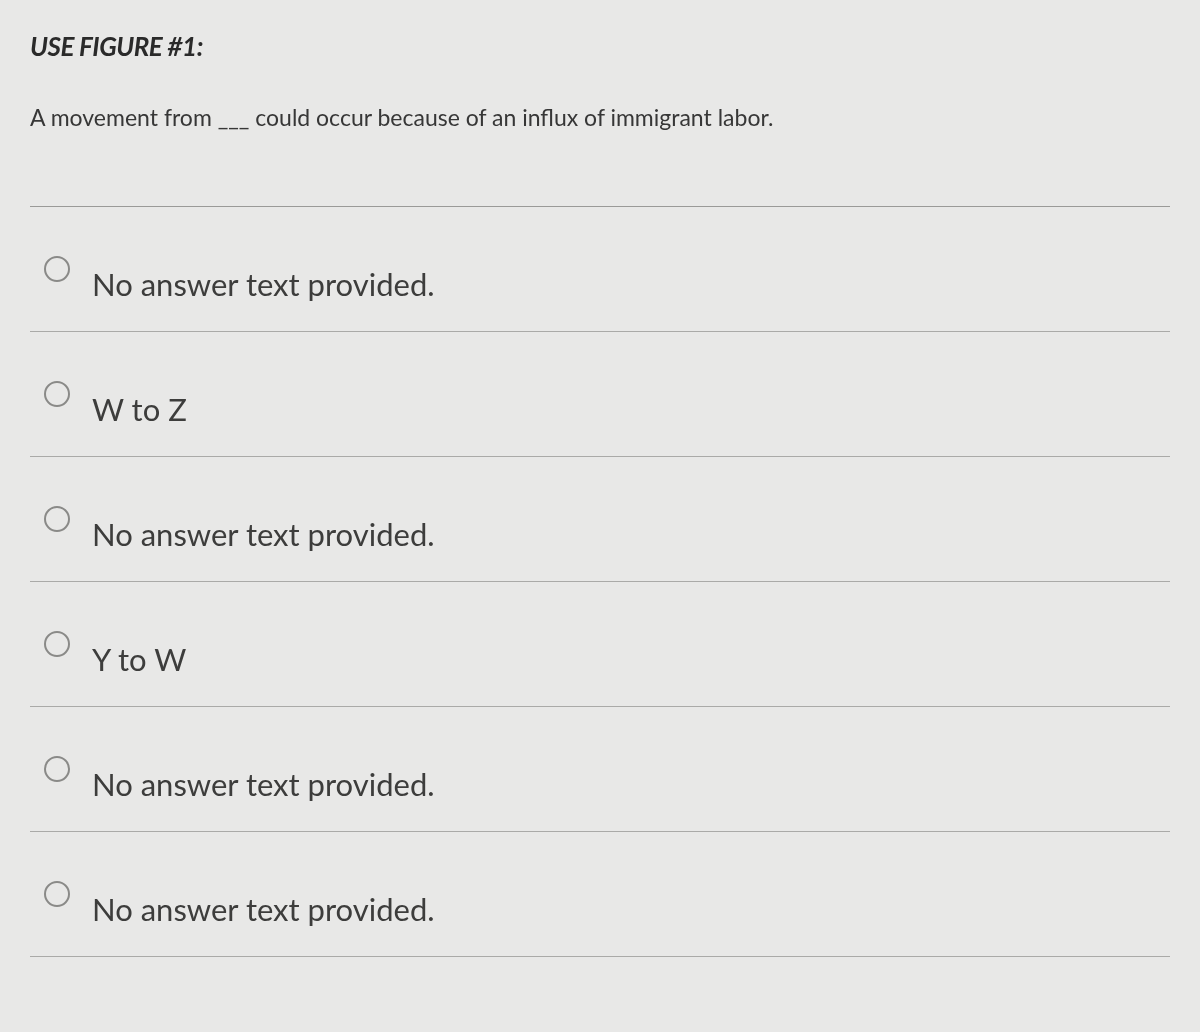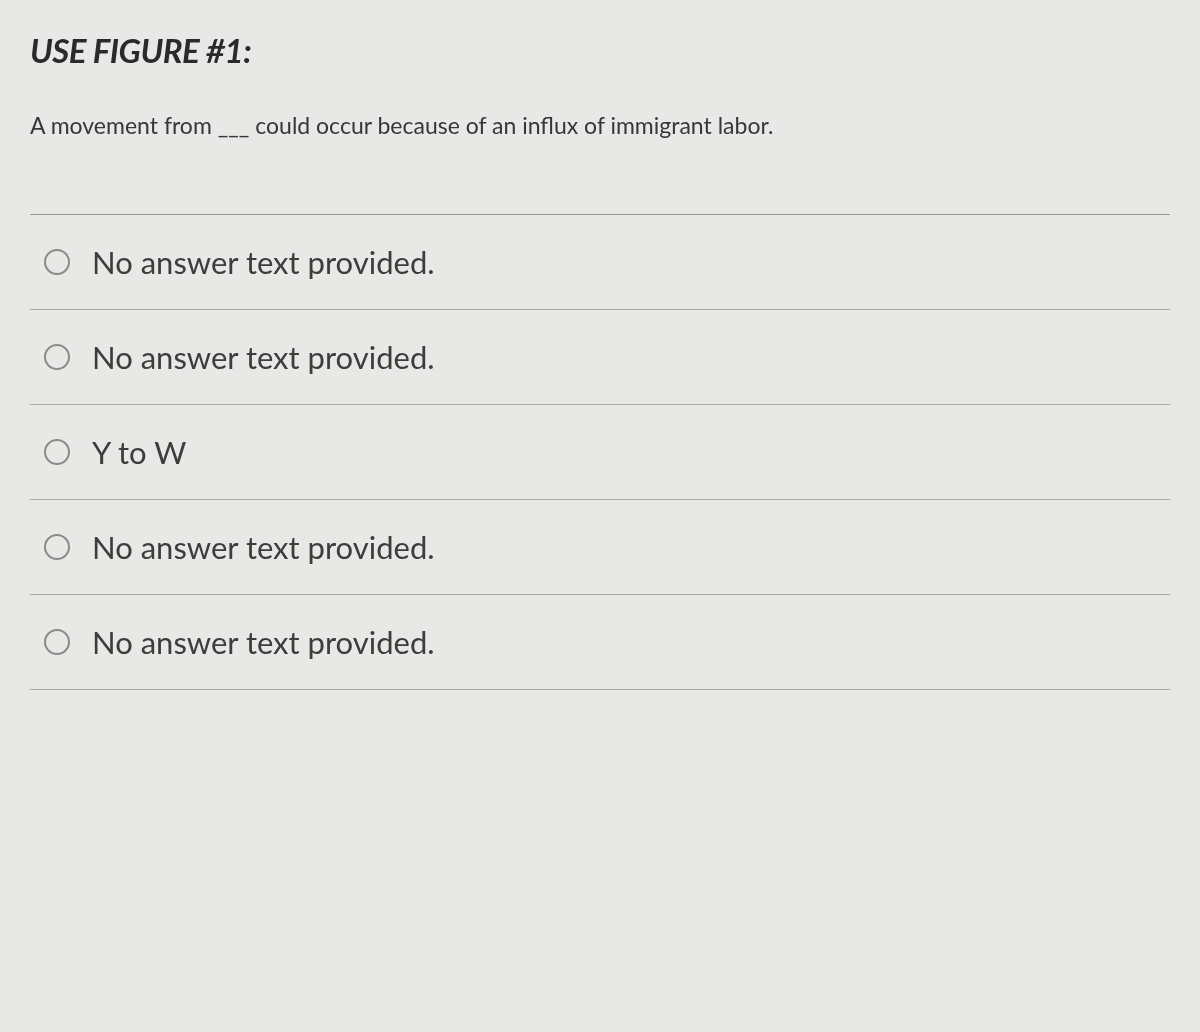--- a/index.html
+++ b/index.html
@@ -11,21 +11,21 @@
       font-family: "Lato", "Helvetica Neue", Helvetica, Arial, sans-serif;
       background: #e8e8e7;
       width: 1200px;
       height: 1032px;
       padding: 30px 30px 0 30px;
       color: #2d2d2d;
     }
     .question-header {
       font-style: italic;
       font-weight: 700;
-      font-size: 33px;
+      font-size: 26px;
       color: #2a2a2a;
       margin-bottom: 38px;
       letter-spacing: -0.5px;
     }
     .question-text {
       font-size: 23px;
       color: #373737;
       line-height: 1.55;
       margin-bottom: 70px;
       font-weight: 400;
@@ -46,33 +46,38 @@
       border: 2.5px solid #8a8a88;
       border-radius: 50%;
       flex-shrink: 0;
       margin-right: 22px;
       background: transparent;
     }
     .option-label {
       font-size: 31px;
       color: #3d3d3c;
       font-weight: 400;
+      margin-top: 30px;
     }
   </style>
 </head>
 <body>
 
 <div class="question-header">USE FIGURE #1:</div>
 
 <div class="question-text">A movement from ___ could occur because of an influx of immigrant labor.</div>
 
 <div class="options">
   <div class="option-row">
     <span class="radio-circle"></span>
     <span class="option-label">No answer text provided.</span>
+  </div>
+  <div class="option-row">
+    <span class="radio-circle"></span>
+    <span class="option-label">W to Z</span>
   </div>
   <div class="option-row">
     <span class="radio-circle"></span>
     <span class="option-label">No answer text provided.</span>
   </div>
   <div class="option-row">
     <span class="radio-circle"></span>
     <span class="option-label">Y to W</span>
   </div>
   <div class="option-row">

